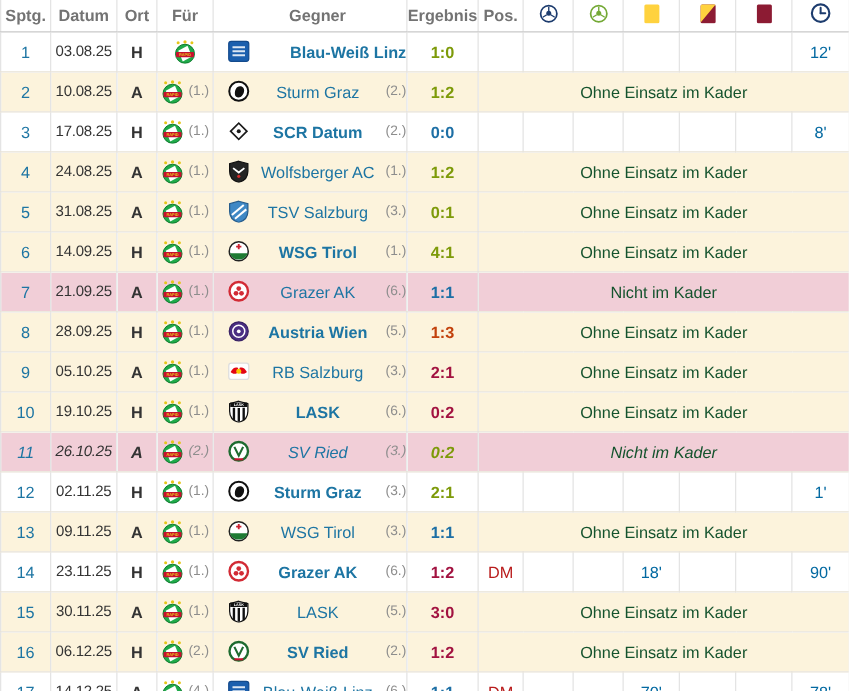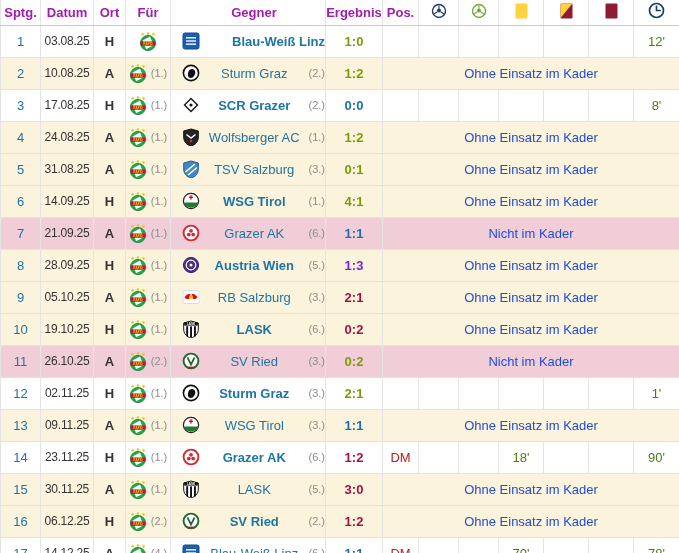--- a/index.html
+++ b/index.html
@@ -1,36 +1,36 @@
 <!DOCTYPE html>
 <html><head>
 <meta charset="utf-8">
 <style>
   * { box-sizing: border-box; }
   html,body { margin:0; padding:0; background:#fff; }
   body { width:679px; font-family:"Liberation Sans", sans-serif; color:#333; }
   table { border-collapse:collapse; table-layout:fixed; width:679px; font-size:13px; }
   th, td { border-left:1px solid #e4e4e4; border-right:1px solid #e4e4e4;
            overflow:hidden; white-space:nowrap; padding:0; vertical-align:middle; }
-  thead th { height:25px; font-weight:bold; color:#a21caf; background:#fff;
+  thead th { height:25px; font-weight:bold; color:#737373; background:#fff;
              border-bottom:1px solid #c9c9c9; text-align:center; font-size:13px; }
   thead th.l { text-align:center; padding-left:12px; }
   tbody td { height:31px; border-bottom:1px solid #e7e2d6; text-align:center; }
   a { color:#1d75a3; text-decoration:none; cursor:pointer; }
   .date { font-size:12px; letter-spacing:-0.2px; }
   .venue { font-weight:bold; }
   .result { font-weight:bold; }
   .rank { color:#8d8d8d; font-size:11px; }
   .flex { display:flex; align-items:center; justify-content:center; gap:4px; height:31px; }
   .oppflex { display:flex; align-items:center; justify-content:space-between; gap:8px;
              height:31px; padding-left:11px; }
   .opp-name.bold { font-weight:bold; }
-  .status { color:#1d4ed8; }
+  .status { color:#14532d; }
   .badge { display:inline-block; line-height:0; }
-  .min { color:#4d7c0f; }
+  .min { color:#0369a1; }
   .pos a { color:#b91c1c;text-align:right; }
   svg { display:block; }
 </style>
 </head>
 <body>
 
 <table>
   <colgroup>
     <col style="width:40px">
       <col style="width:53px">
@@ -212,21 +212,21 @@
           </span>
         </td>
         <td>
           <span class="oppflex">
             <span class="badge">
               <svg width="18" height="18" viewBox="0 0 18 18">
                 <rect x="4.4" y="4.4" width="9.2" height="9.2" fill="#fdfdfd" stroke="#1a1a1a" stroke-width="1.4" transform="rotate(45 9 9)"></rect>
       <circle cx="9" cy="9" r="1.6" fill="#1a1a1a"></circle>
               </svg>
             </span>
-            <a class="opp-name bold">SCR Grazer</a>
+            <a class="opp-name bold">SCR Datum</a>
             <span class="rank">(2.)</span>
           </span>
         </td>
         <td><a class="result" style="color:#1d6fa5">0:0</a></td>
         <td class="pos"></td>
         <td></td>
         <td></td>
         <td class="min"></td>
         <td></td>
         <td></td>
@@ -403,21 +403,21 @@
               <svg width="18" height="18" viewBox="0 0 18 18">
                 <circle cx="9" cy="9" r="7.6" fill="#4b2e83" stroke="#3a2366" stroke-width="1"></circle>
       <circle cx="9" cy="9" r="4.8" fill="none" stroke="#ffffff" stroke-width="1.2"></circle>
       <circle cx="9" cy="9" r="1.5" fill="#ffffff"></circle>
               </svg>
             </span>
             <a class="opp-name bold">Austria Wien</a>
             <span class="rank">(5.)</span>
           </span>
         </td>
-        <td><a class="result" style="color:#6d28d9">1:3</a></td>
+        <td><a class="result" style="color:#c2410c">1:3</a></td>
         <td class="status" colspan="7">Ohne Einsatz im Kader</td>
       </tr>
       <tr style="background: rgb(252, 243, 220);">
         <td><a>9</a></td>
         <td class="date">05.10.25</td>
         <td class="venue">A</td>
         <td>
           <span class="flex">
             <span class="badge">
               <svg width="18" height="19" viewBox="0 0 18 19">
@@ -482,21 +482,21 @@
                 <rect x="12" y="6.2" width="1.9" height="10" fill="#111111"></rect>
               </svg>
             </span>
             <a class="opp-name bold">LASK</a>
             <span class="rank">(6.)</span>
           </span>
         </td>
         <td><a class="result" style="color:#a21240">0:2</a></td>
         <td class="status" colspan="7">Ohne Einsatz im Kader</td>
       </tr>
-      <tr style="background: rgb(241, 206, 215);">
+      <tr style="background: rgb(241, 206, 215); font-style: italic;">
         <td><a>11</a></td>
         <td class="date">26.10.25</td>
         <td class="venue">A</td>
         <td>
           <span class="flex">
             <span class="badge">
               <svg width="18" height="19" viewBox="0 0 18 19">
                 <circle cx="3.5" cy="2.2" r="1.2" fill="#e6c619"></circle>
                 <circle cx="9" cy="1.5" r="1.3" fill="#e6c619"></circle>
                 <circle cx="14.5" cy="2.2" r="1.2" fill="#e6c619"></circle>

